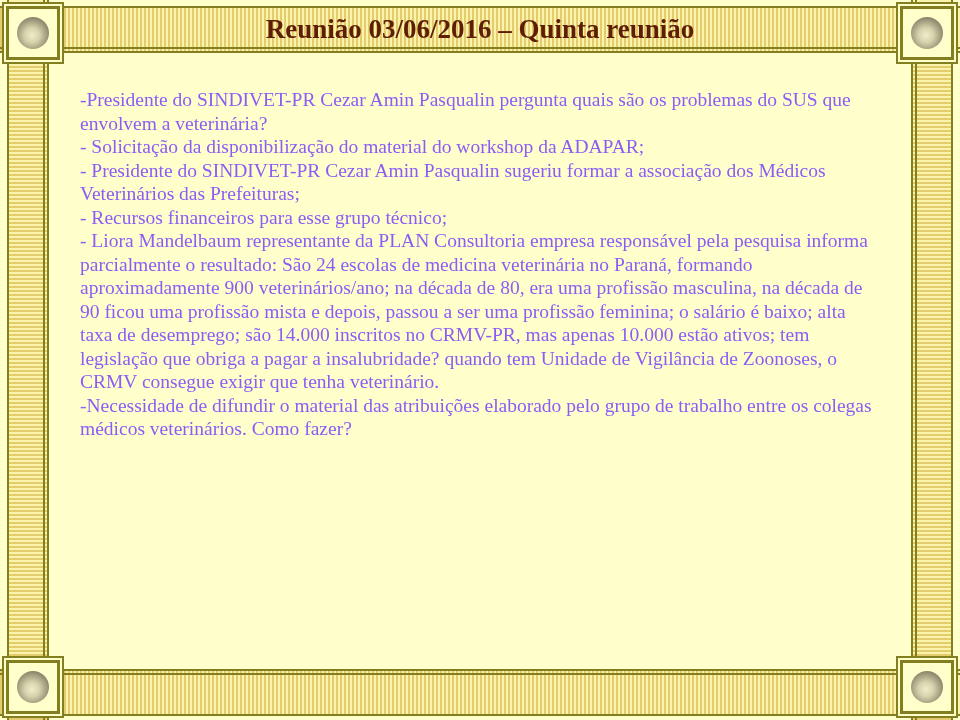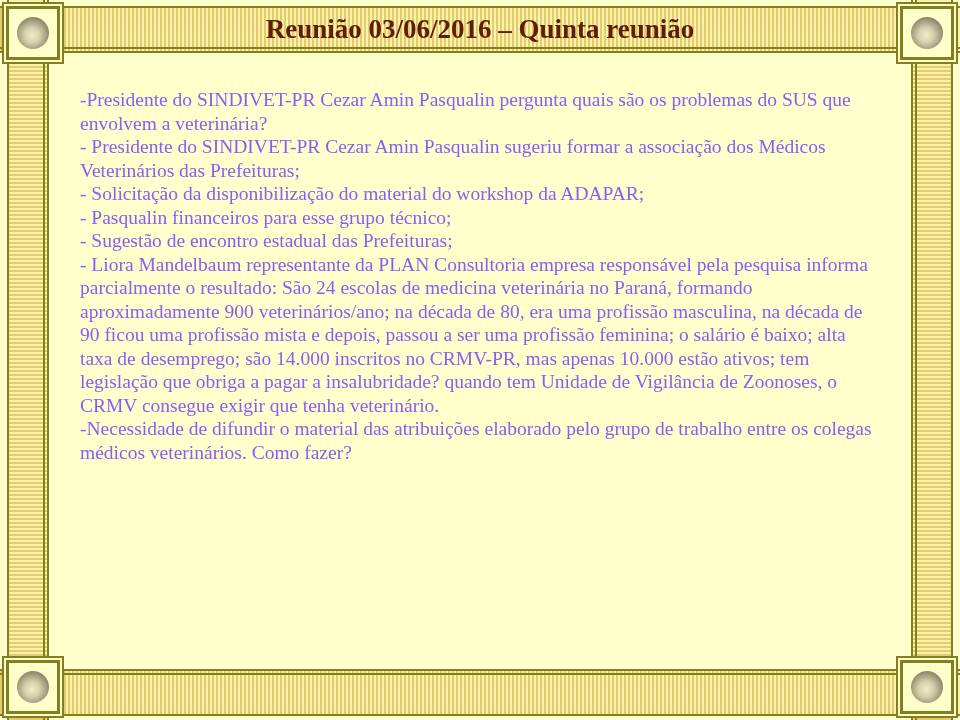--- a/index.html
+++ b/index.html
@@ -86,22 +86,21 @@
   </div>
   <div class="corner corner-bl">
     <span class="ball"></span>
   </div>
   <div class="corner corner-br">
     <span class="ball"></span>
   </div>
 
   <div class="body-text">
     <p>-Presidente do SINDIVET-PR Cezar Amin Pasqualin pergunta quais são os problemas do SUS que envolvem a veterinária?</p>
+    <p>- Solicitação da disponibilização do material do workshop da ADAPAR;</p>
     <p>- Presidente do SINDIVET-PR Cezar Amin Pasqualin sugeriu formar a associação dos Médicos Veterinários das Prefeituras;</p>
-    <p>- Solicitação da disponibilização do material do workshop da ADAPAR;</p>
-    <p>- Pasqualin financeiros para esse grupo técnico;</p>
-    <p>- Sugestão de encontro estadual das Prefeituras;</p>
+    <p>- Recursos financeiros para esse grupo técnico;</p>
     <p>- Liora Mandelbaum representante da PLAN Consultoria empresa responsável pela pesquisa informa parcialmente o resultado: São 24 escolas de medicina veterinária no Paraná, formando aproximadamente 900 veterinários/ano; na década de 80, era uma profissão masculina, na década de 90 ficou uma profissão mista e depois, passou a ser uma profissão feminina; o salário é baixo; alta taxa de desemprego; são 14.000 inscritos no CRMV-PR, mas apenas 10.000 estão ativos; tem legislação que obriga a pagar a insalubridade? quando tem Unidade de Vigilância de Zoonoses, o CRMV consegue exigir que tenha veterinário.</p>
     <p>-Necessidade de difundir o material das atribuições elaborado pelo grupo de trabalho entre os colegas médicos veterinários. Como fazer?</p>
     <div class="para-spacer"></div>
   </div>
 
 </div>
 
 </body></html>

